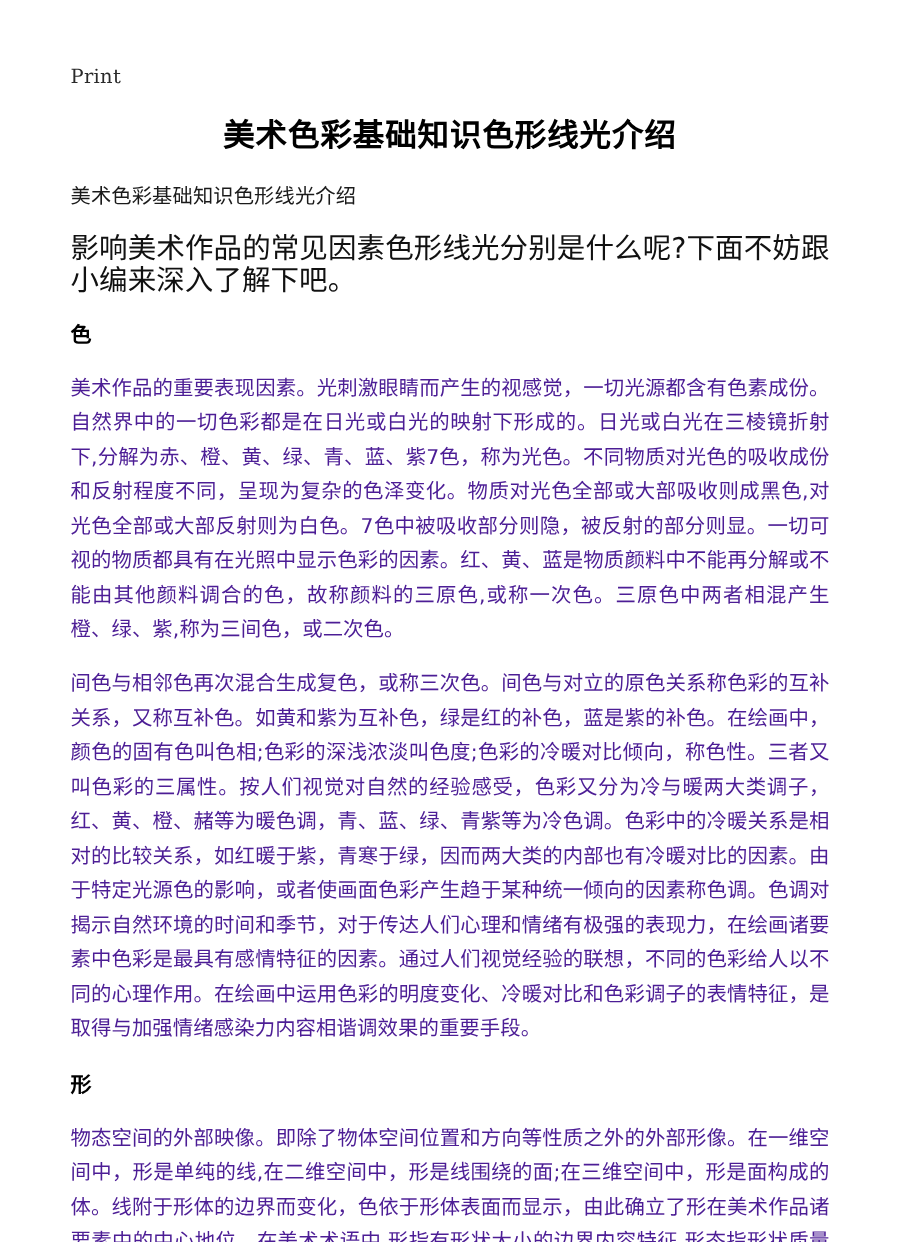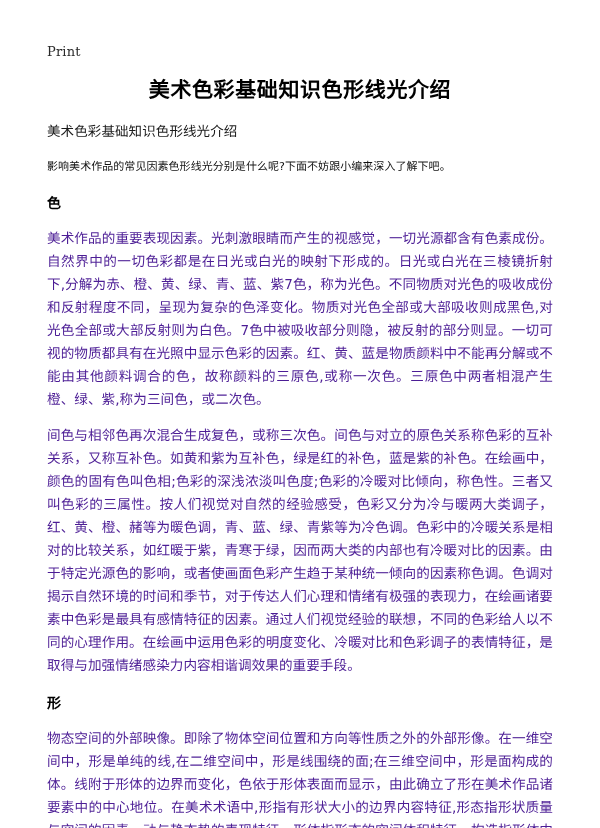--- a/index.html
+++ b/index.html
@@ -52,21 +52,21 @@
     margin: 0;
     padding-top: 17px;
     font-size: 13.5px;
     line-height: 20px;
     color: #1a1a1a;
     letter-spacing: 0.1px;
   }
   .intro {
     margin: 0;
     padding-top: 15px;
-    font-size: 11px;
+    font-size: 19px;
     line-height: 21px;
     text-align: justify;
     text-justify: inter-ideograph;
     color: #111111;
     letter-spacing: 0.05px;
   }
   .section-heading {
     margin: 0;
     padding-top: 16px;
     font-size: 14px;

